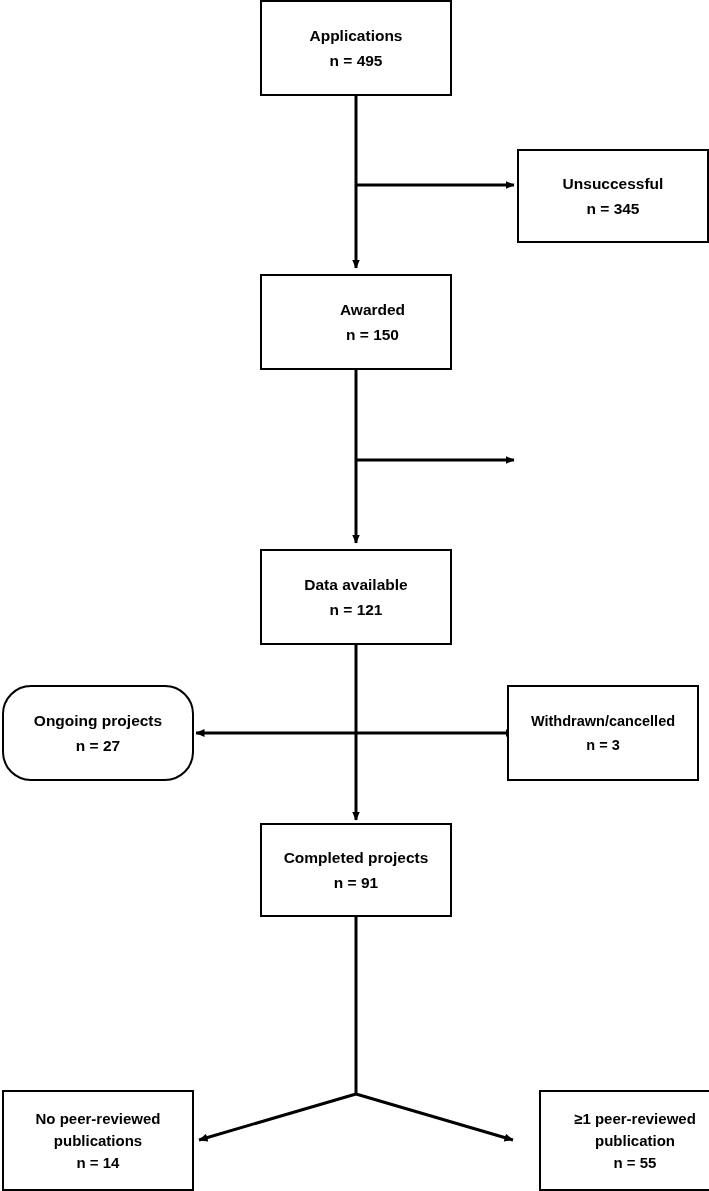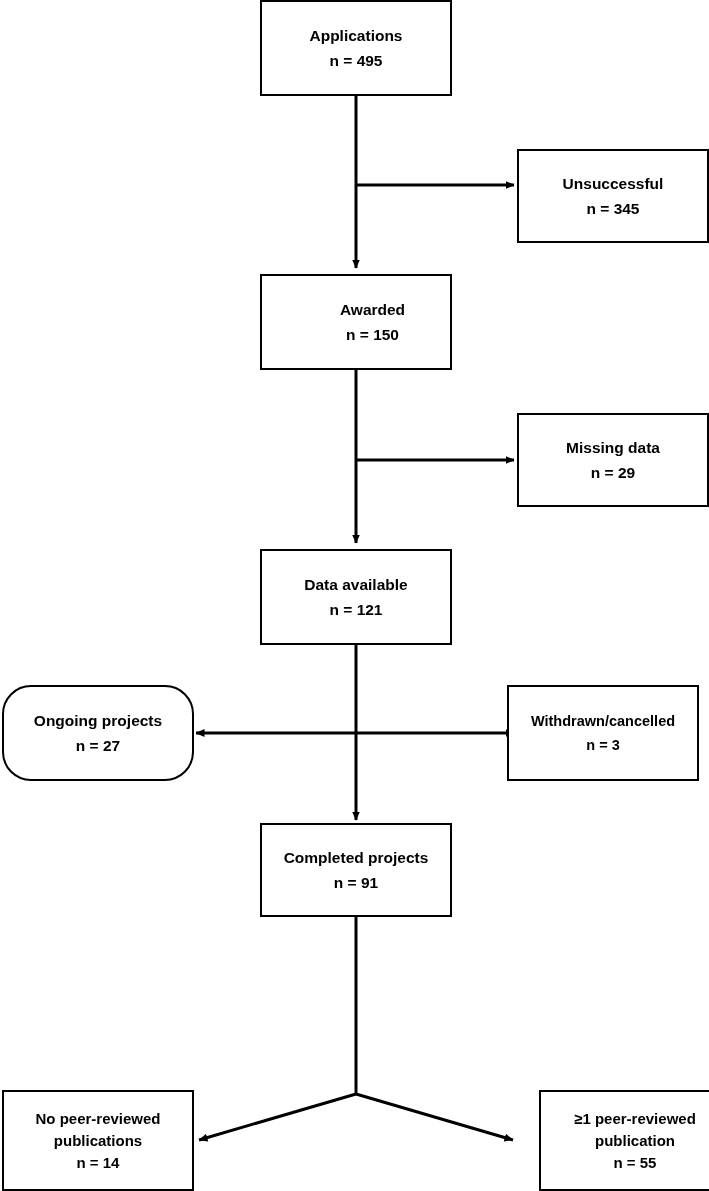--- a/index.html
+++ b/index.html
@@ -98,24 +98,20 @@
   <div class="node-box" style="left:517px; top:138px; width:192px; height:94px;margin-top:11px;">
     <span class="node-line">Unsuccessful</span>
     <span class="node-line">n = 345</span>
   </div>
 
   <div class="node-box" style="left:260px; top:274px; width:192px; height:96px;padding-left:33px;">
     <span class="node-line">Awarded</span>
     <span class="node-line">n = 150</span>
   </div>
 
-  <div class="node-box" style="left:517px; top:413px; width:192px; height:94px;">
-    <span class="node-line">Missing data</span>
-    <span class="node-line">n = 29</span>
-  </div>
 
   <div class="node-box" style="left:260px; top:549px; width:192px; height:96px;">
     <span class="node-line">Data available</span>
     <span class="node-line">n = 121</span>
   </div>
 
   <div class="node-box" style="left:2px; top:685px; width:192px; height:96px;border-radius:29px;">
     <span class="node-line">Ongoing projects</span>
     <span class="node-line">n = 27</span>
   </div>

